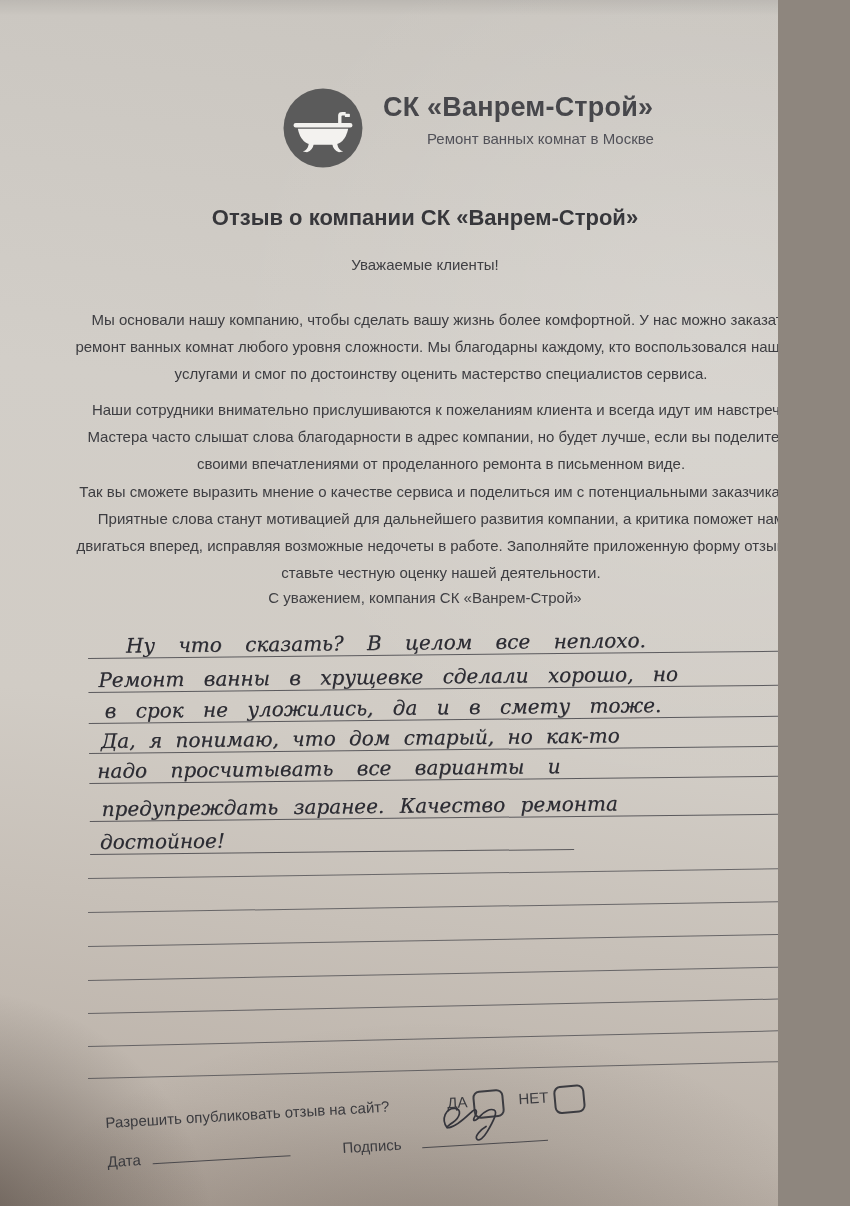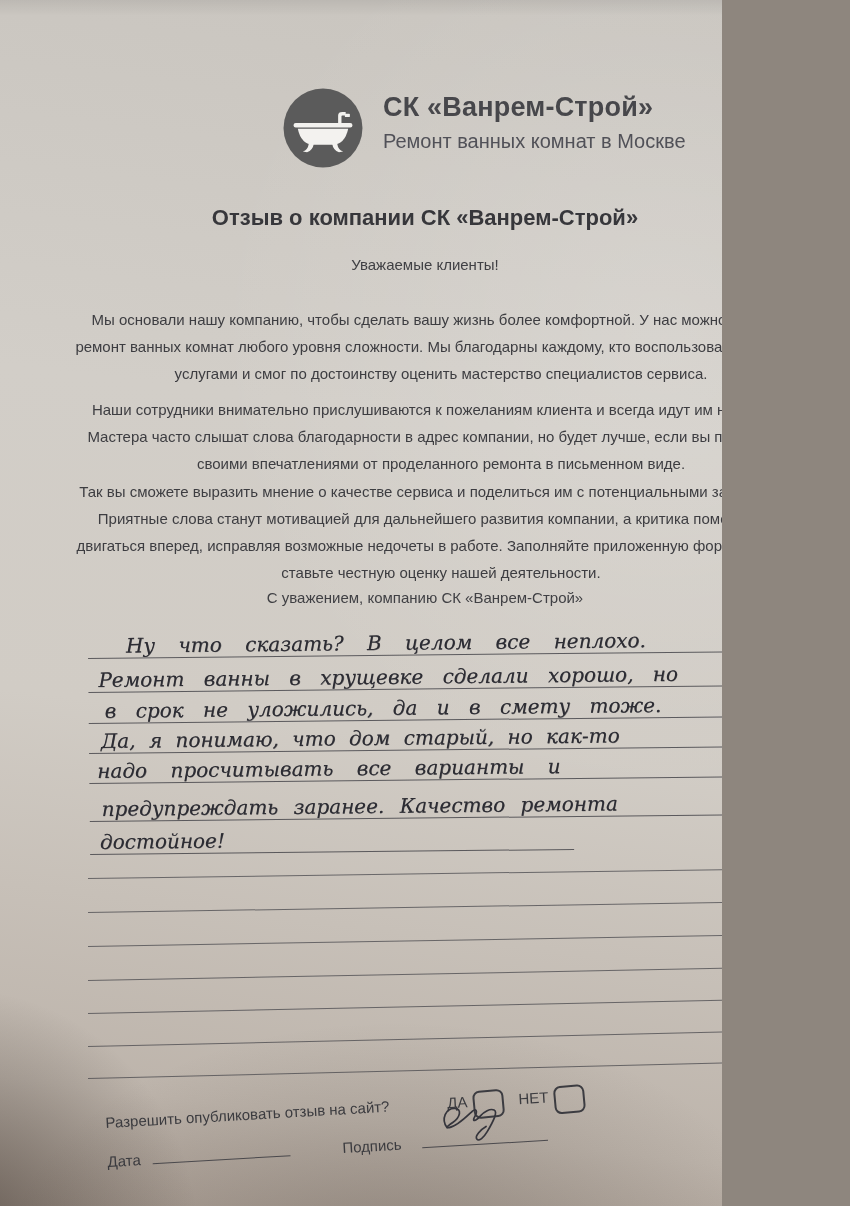--- a/index.html
+++ b/index.html
@@ -1,35 +1,35 @@
 <!DOCTYPE html>
 <html><head>
 <meta charset="utf-8">
 <style>
   html,body{margin:0;padding:0;background:#8e867e;}
   .photo{
     position:relative;
-    width:722px;height:1206px;
+    width:778px;height:1206px;
     overflow:hidden;
     font-family:"Liberation Sans", sans-serif;
     background:
       linear-gradient(180deg, rgba(0,0,0,0.07), rgba(0,0,0,0) 16px),
       radial-gradient(90% 55% at 92% 28%, rgba(255,255,255,0.16), rgba(255,255,255,0) 70%),
       radial-gradient(48% 30% at -6% 103%, rgba(43,34,28,0.55), rgba(43,34,28,0) 70%),
       radial-gradient(70% 26% at 55% 105%, rgba(60,50,42,0.28), rgba(60,50,42,0) 78%),
       linear-gradient(187deg, #c9c5bf 0%, #d2cec8 35%, #d1ccc5 60%, #bdb4ab 90%, #ab9f95 100%);
   }
   .abs{position:absolute;}
 
   
   .logo-row{left:281px;top:86px;display:flex;align-items:flex-start;}
   .logo-circle{width:84px;height:84px;flex:0 0 auto;}
   .logo-text{margin-left:18px;padding-top:6px;}
   .company-name{font-size:27px;font-weight:bold;color:#47474b;letter-spacing:0.2px;}
-  .tagline{margin-top:7px;font-size:20px;color:#515158;}
+  .tagline{margin-top:7px;font-size:15px;color:#515158;margin-left:44px;}
 
   
   .doc-title{left:0;top:205px;width:850px;text-align:center;
     font-size:22px;font-weight:bold;color:#37373b;}
   .salutation{left:0;top:256px;width:850px;text-align:center;
     font-size:15px;color:#404044;}
   .para{left:52px;width:746px;text-align:center;
     font-size:15px;line-height:27px;color:#3d3d41;margin:16px;}
   .p1{top:290px;} .p2{top:380px;} .p3{top:462px;}
   .closing{left:0;top:589px;width:850px;text-align:center;
@@ -106,21 +106,21 @@
       <div class="company-name">СК «Ванрем-Строй»</div>
       <div class="tagline">Ремонт ванных комнат в Москве</div>
     </div>
   </div>
 
   <div class="abs salutation">Уважаемые клиенты!</div>
   <div class="abs doc-title">Отзыв о компании СК «Ванрем-Строй»</div>
   <p class="abs para p1">Мы основали нашу компанию, чтобы сделать вашу жизнь более комфортной. У нас можно заказать ремонт ванных комнат любого уровня сложности. Мы благодарны каждому, кто воспользовался нашими услугами и смог по достоинству оценить мастерство специалистов сервиса.</p>
   <p class="abs para p2">Наши сотрудники внимательно прислушиваются к пожеланиям клиента и всегда идут им навстречу. Мастера часто слышат слова благодарности в адрес компании, но будет лучше, если вы поделитесь своими впечатлениями от проделанного ремонта в письменном виде.</p>
   <p class="abs para p3">Так вы сможете выразить мнение о качестве сервиса и поделиться им с потенциальными заказчиками. Приятные слова станут мотивацией для дальнейшего развития компании, а критика поможет нам двигаться вперед, исправляя возможные недочеты в работе. Заполняйте приложенную форму отзыва и ставьте честную оценку нашей деятельности.</p>
-  <div class="abs closing">С уважением, компанию СК «Ванрем-Строй»</div>
+  <div class="abs closing">С уважением, компания СК «Ванрем-Строй»</div>
 
   <div class="abs hand-block">
     <div class="hand-line hl1">Ну что сказать? В целом все неплохо.</div>
     <div class="hand-line hl2">Ремонт ванны в хрущевке сделали хорошо, но</div>
     <div class="hand-line hl3">в срок не уложились, да и в смету тоже.</div>
     <div class="hand-line hl4">Да, я понимаю, что дом старый, но как-то</div>
     <div class="hand-line hl5">надо просчитывать все варианты и</div>
     <div class="hand-line hl6">предупреждать заранее. Качество ремонта</div>
     <div class="hand-line hl7">достойное!</div>
   </div>

